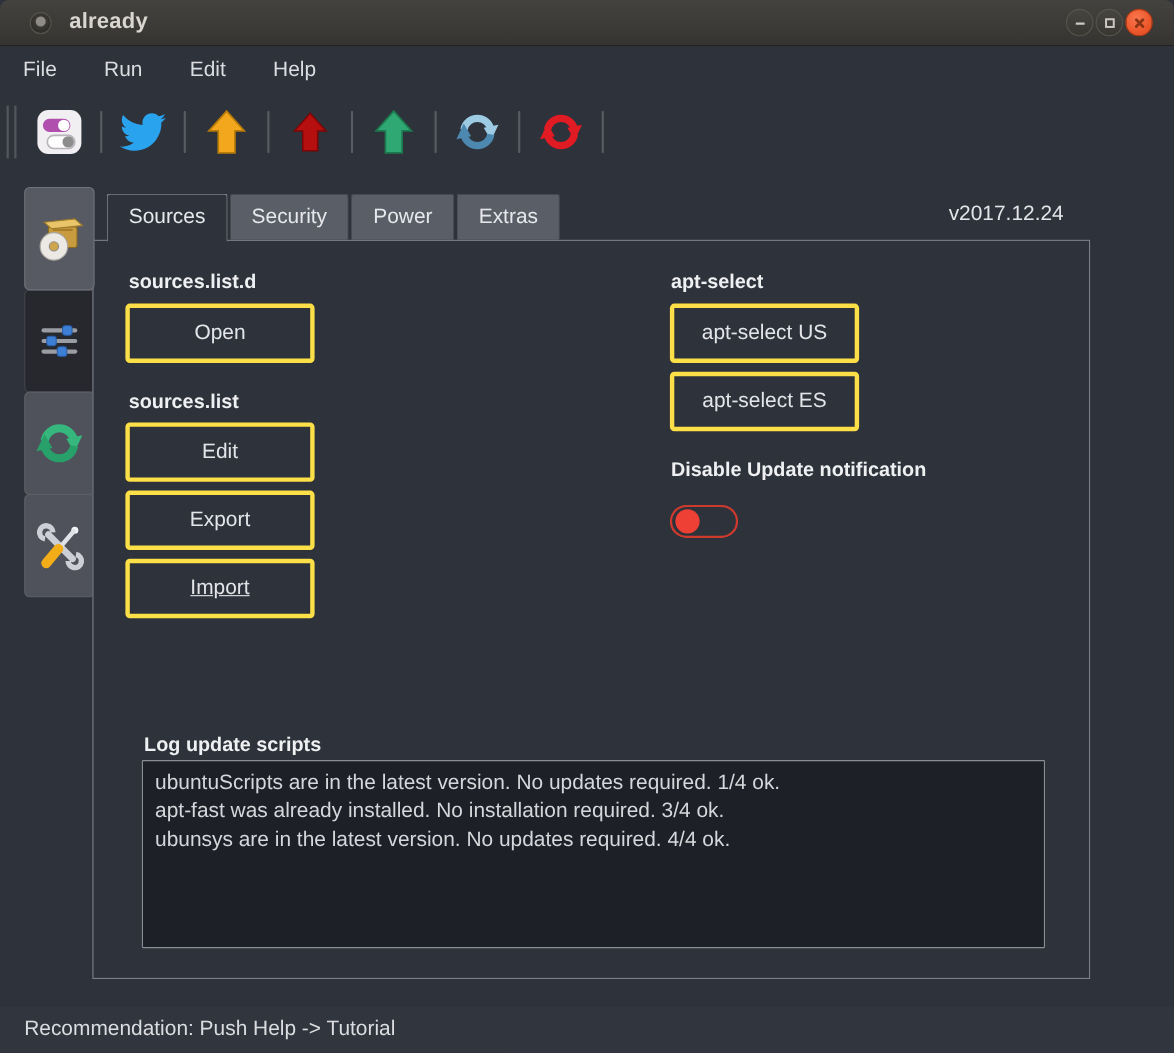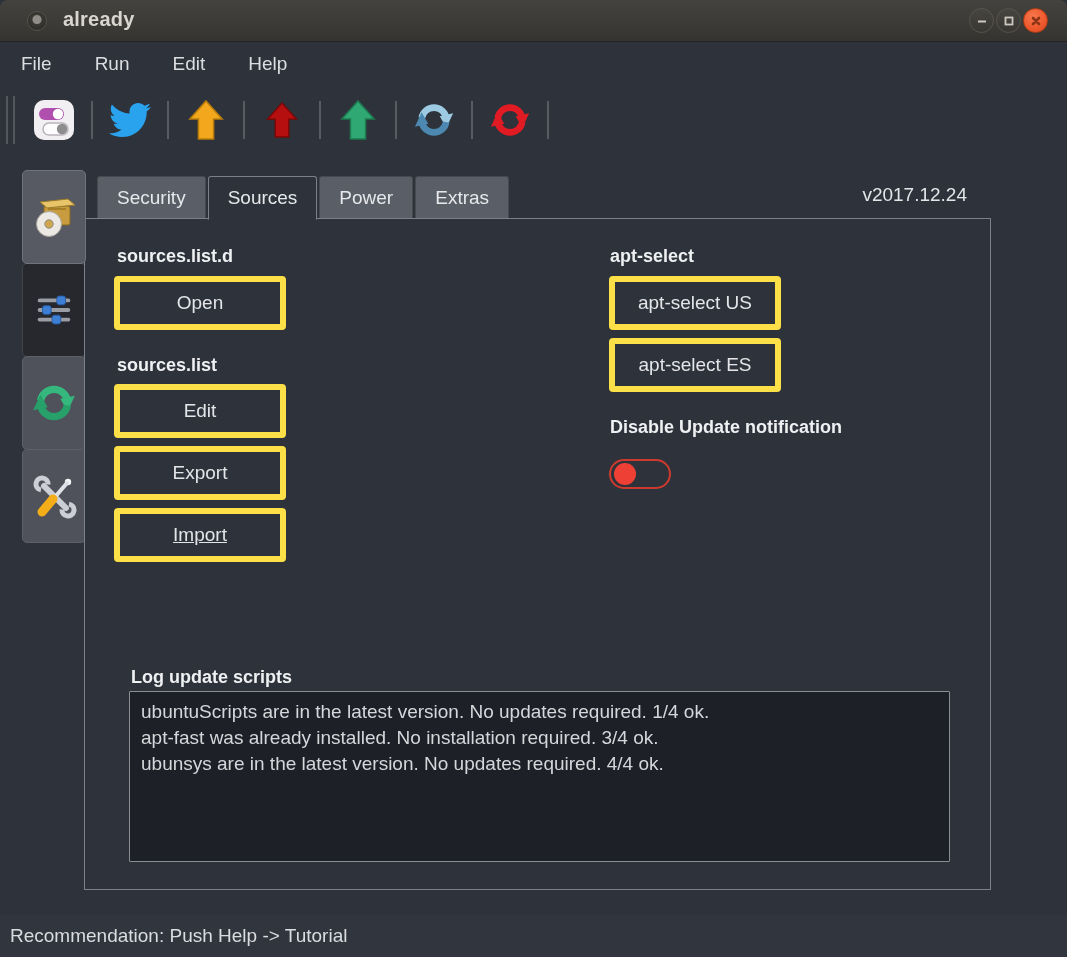--- a/index.html
+++ b/index.html
@@ -92,42 +92,42 @@
   }
   .version {
     position:absolute; top:184px; right:100px; font-size:19px; color:#e3e5e8; z-index:2;
   }
   
   .grouplabel {
     position:absolute; font-size:18px; font-weight:bold; color:#eef0f2; z-index:2;
   }
   .btn {
     position:absolute; width:172px; height:54px; z-index:2;
-    background:#2e323a; border:6px solid #fde047; border-radius:4px;
+    background:#2e323a; border:4px solid #fde047; border-radius:4px;
     color:#e3e5e8; font-size:19px; font-family:"Liberation Sans",sans-serif;
     display:flex; align-items:center; justify-content:center; cursor:default;
   }
   .toggle {
     position:absolute; left:609px; top:459px; width:62px; height:30px; z-index:2;
     border:2px solid #cf3a2f; border-radius:15px; background:transparent;
   }
   .toggle .knob {
     position:absolute; left:3px; top:2px; width:22px; height:22px;
     border-radius:50%; background:#ee4034;
   }
   .logbox {
     position:absolute; left:129px; top:691px; width:821px; height:171px; z-index:2;
     background:#1d2026; border:1px solid #8a8d94; border-radius:1px;
     padding:7px 11px; font-size:19px; line-height:26px; color:#d5d7da;
     overflow:hidden;
   }
   
   .statusbar {
     position:absolute; left:0; top:915px; width:1067px; height:42px;
-    display:flex; align-items:center; padding-left:10px;
+    display:flex; align-items:center; padding-left:22px;
     font-size:19px; color:#dadce0; background:#31353d;
   }
 </style>
 </head>
 <body>
 
 <div class="titlebar">
   <div class="app-icon"></div>
   <div class="window-title">already</div>
   <div class="winbtn min">
@@ -251,22 +251,22 @@
     <circle cx="38" cy="38" r="6" fill="none" stroke="#ccd0d6" stroke-width="5" stroke-dasharray="27 11" transform="rotate(-80 38 38)"></circle>
     <circle cx="38" cy="10" r="3.2" fill="#f4f5f7"></circle>
     <line x1="37" y1="11" x2="25" y2="25" stroke="#dfe2e6" stroke-width="4" stroke-linecap="round"></line>
     <line x1="23" y1="27" x2="12" y2="40" stroke="#f3ad18" stroke-width="9" stroke-linecap="round"></line>
   </svg>
 </div>
 
 <div class="pane"></div>
 
 <div class="htabs">
+  <div class="htab selected">Sources</div>
   <div class="htab">Security</div>
-  <div class="htab selected">Sources</div>
   <div class="htab">Power</div>
   <div class="htab">Extras</div>
 </div>
 <div class="version">v2017.12.24</div>
 
 <div class="grouplabel" style="left:117px; top:246px;">sources.list.d</div>
 <div class="btn" style="left:114px; top:276px;">Open</div>
 
 <div class="grouplabel" style="left:117px; top:355px;">sources.list</div>
 <div class="btn" style="left:114px; top:384px;">Edit</div>

